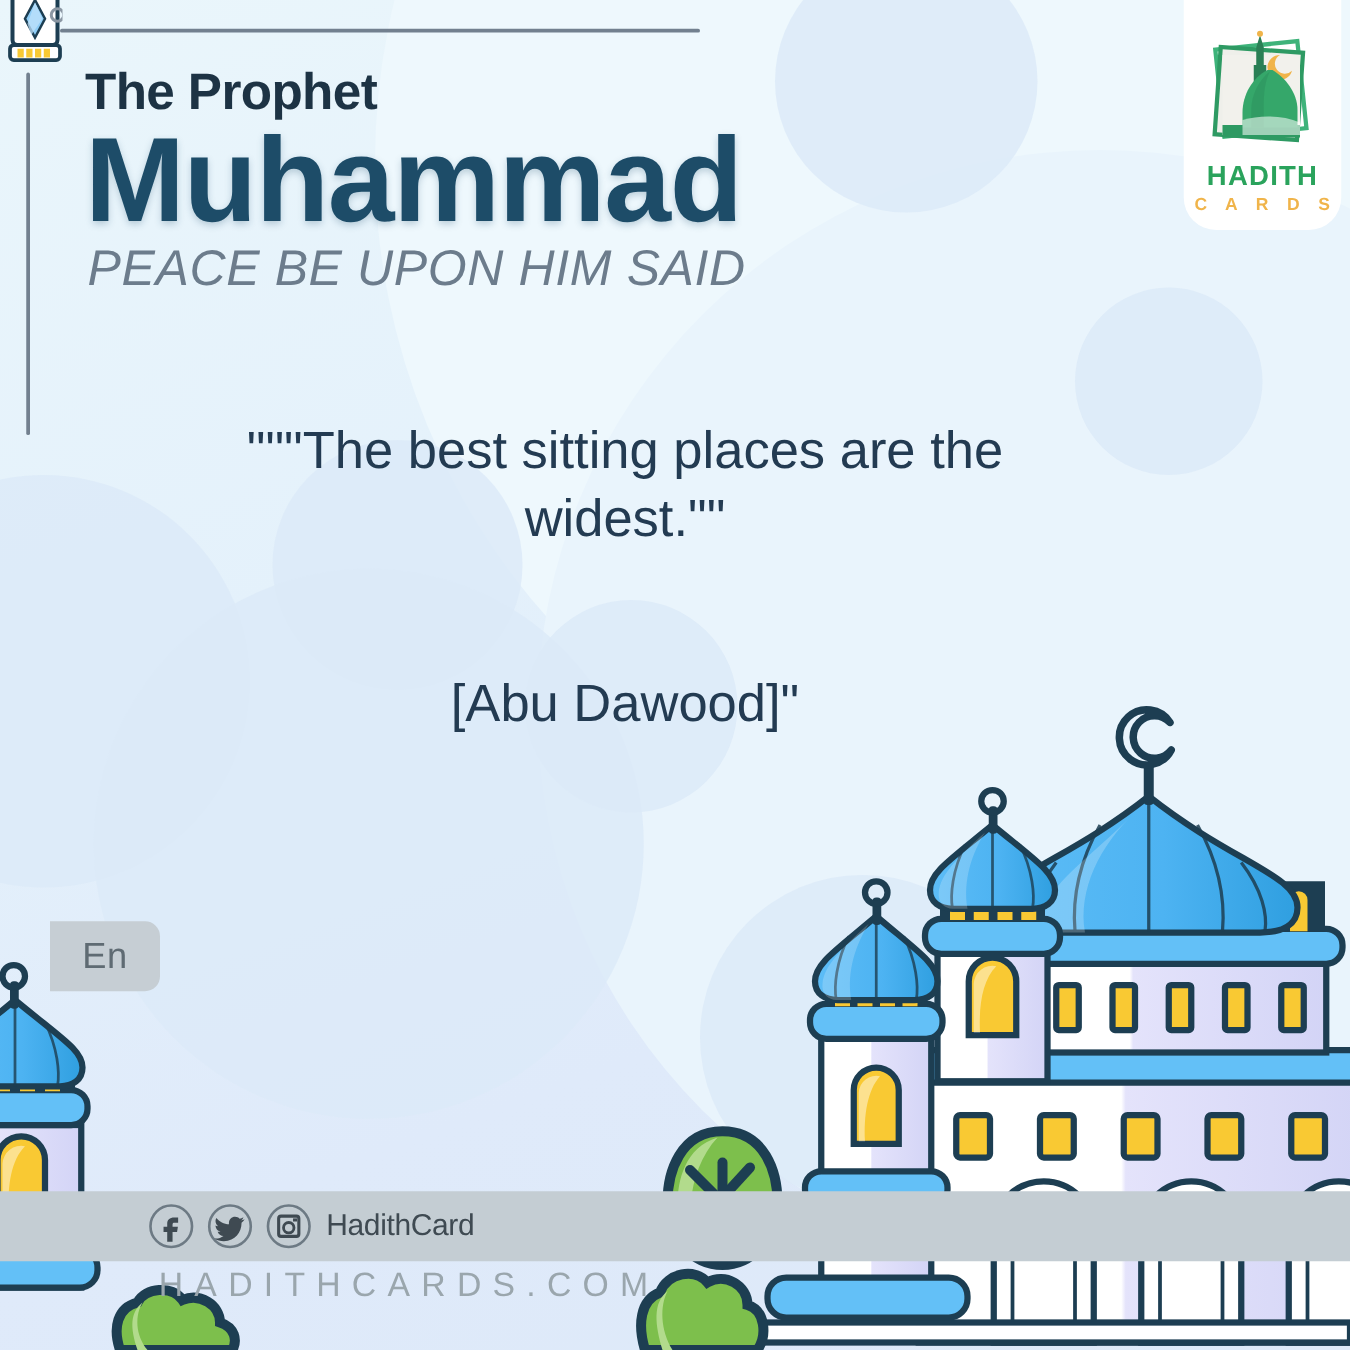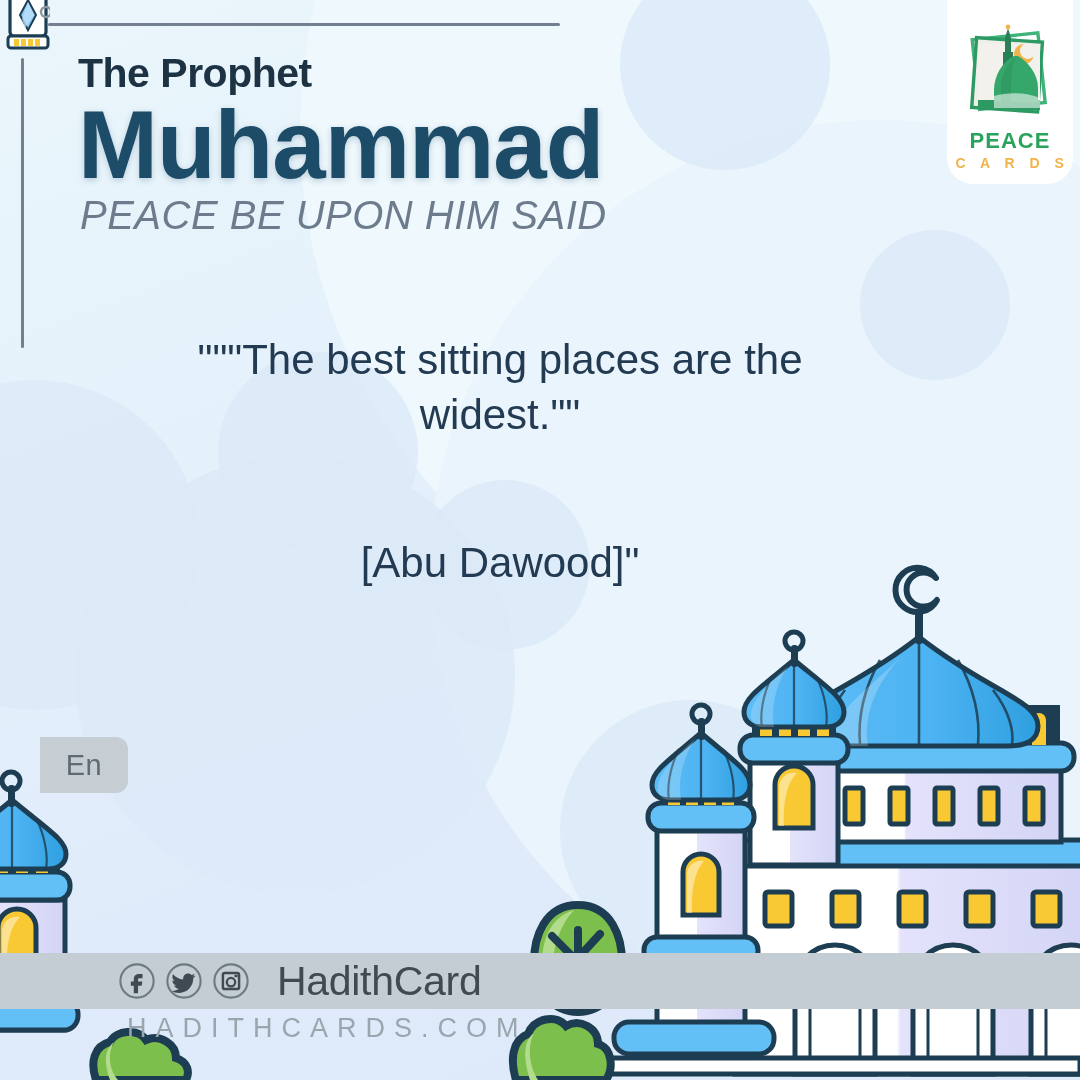--- a/index.html
+++ b/index.html
@@ -39,21 +39,21 @@
   #rule-h {
     position: absolute; left: 48px; top: 23px; width: 512px; height: 3px;
     background: #72808f; border-radius: 2px;
   }
   #rule-v {
     position: absolute; left: 21px; top: 58px; width: 3px; height: 290px;
     background: #72808f; border-radius: 2px;
   }
 
   
-  #heading-block { position: absolute; left: 78px; top: 52px; }
+  #heading-block { position: absolute; left: 68px; top: 52px; }
   #the-prophet {
     font-size: 41px; font-weight: bold; color: #1d3344;
     letter-spacing: -.5px; line-height: 1.05; margin: 0;
   }
   #muhammad {
     font-size: 96px; font-weight: bold; color: #1d4c68;
     letter-spacing: -1px; line-height: .96; margin: 4px 0 0 0;
     text-shadow: 0 2px 6px rgba(30,80,110,.25);
   }
   #pbuh {
@@ -105,21 +105,21 @@
   #footer-bar {
     position: absolute; left: 0; top: 953px; width: 1080px; height: 56px;
     background: #c4cdd3;
   }
   #footer-inner {
     position: absolute; left: 118px; top: 958px;
     display: flex; align-items: center; gap: 9px; height: 46px;
   }
   .soc { width: 38px; height: 38px; display: block; }
   #footer-handle {
-    font-size: 41px; color: #3f4a52; margin-left: 18px; letter-spacing: -.3px;
+    font-size: 24px; color: #3f4a52; margin-left: 2px; letter-spacing: -.3px;
   }
   #footer-url {
     position: absolute; left: 127px; top: 1013px;
     font-size: 27px; color: #9aa6ad; letter-spacing: 9px;
   }
 
   
   #illus { position: absolute; left: 0; top: 0; width: 1080px; height: 1080px; }
 </style>
 </head>
@@ -169,21 +169,21 @@
       <rect x="16" y="22" width="62" height="64" fill="#f2f1ec"></rect>
       <rect x="16" y="78" width="62" height="10" fill="#2e9a63"></rect>
       <path d="M46 6 L49 16 L49 30 L43 30 L43 16 Z" fill="#2a7f55"></path>
       <rect x="41" y="30" width="10" height="34" fill="#2a7f55"></rect>
       <circle cx="46" cy="5" r="2.4" fill="#f0b44a"></circle>
       <path d="M62 22 a10 10 0 1 0 9.6 12.6 a8 8 0 1 1 -9.6 -12.6 Z" fill="#f0b44a"></path>
       <path d="M52 34 C 40 40 32 54 32 68 L32 80 L76 80 L76 66 C76 52 66 40 56 34 Z" fill="#35a76a"></path>
       <path d="M54 35 C 45 42 39 54 39 66 L39 80 L49 80 L49 64 C49 52 50 43 54 35 Z" fill="#2a8f5a" opacity=".45"></path>
       <path d="M32 74 C 46 70 64 70 78 76 L78 86 L32 86 Z" fill="#ffffff" opacity=".55"></path>
     </svg>
-    <div id="logo-hadith">PEACE</div>
+    <div id="logo-hadith">HADITH</div>
     <div id="logo-cards">C A R D S</div>
   </div>
 
   <div id="quote-wrap">
     <p id="quote-text">"""The best sitting places are the widest.""</p>
     <p id="quote-source">[Abu Dawood]"</p>
   </div>
 
   <div id="en-badge">En</div>
 

